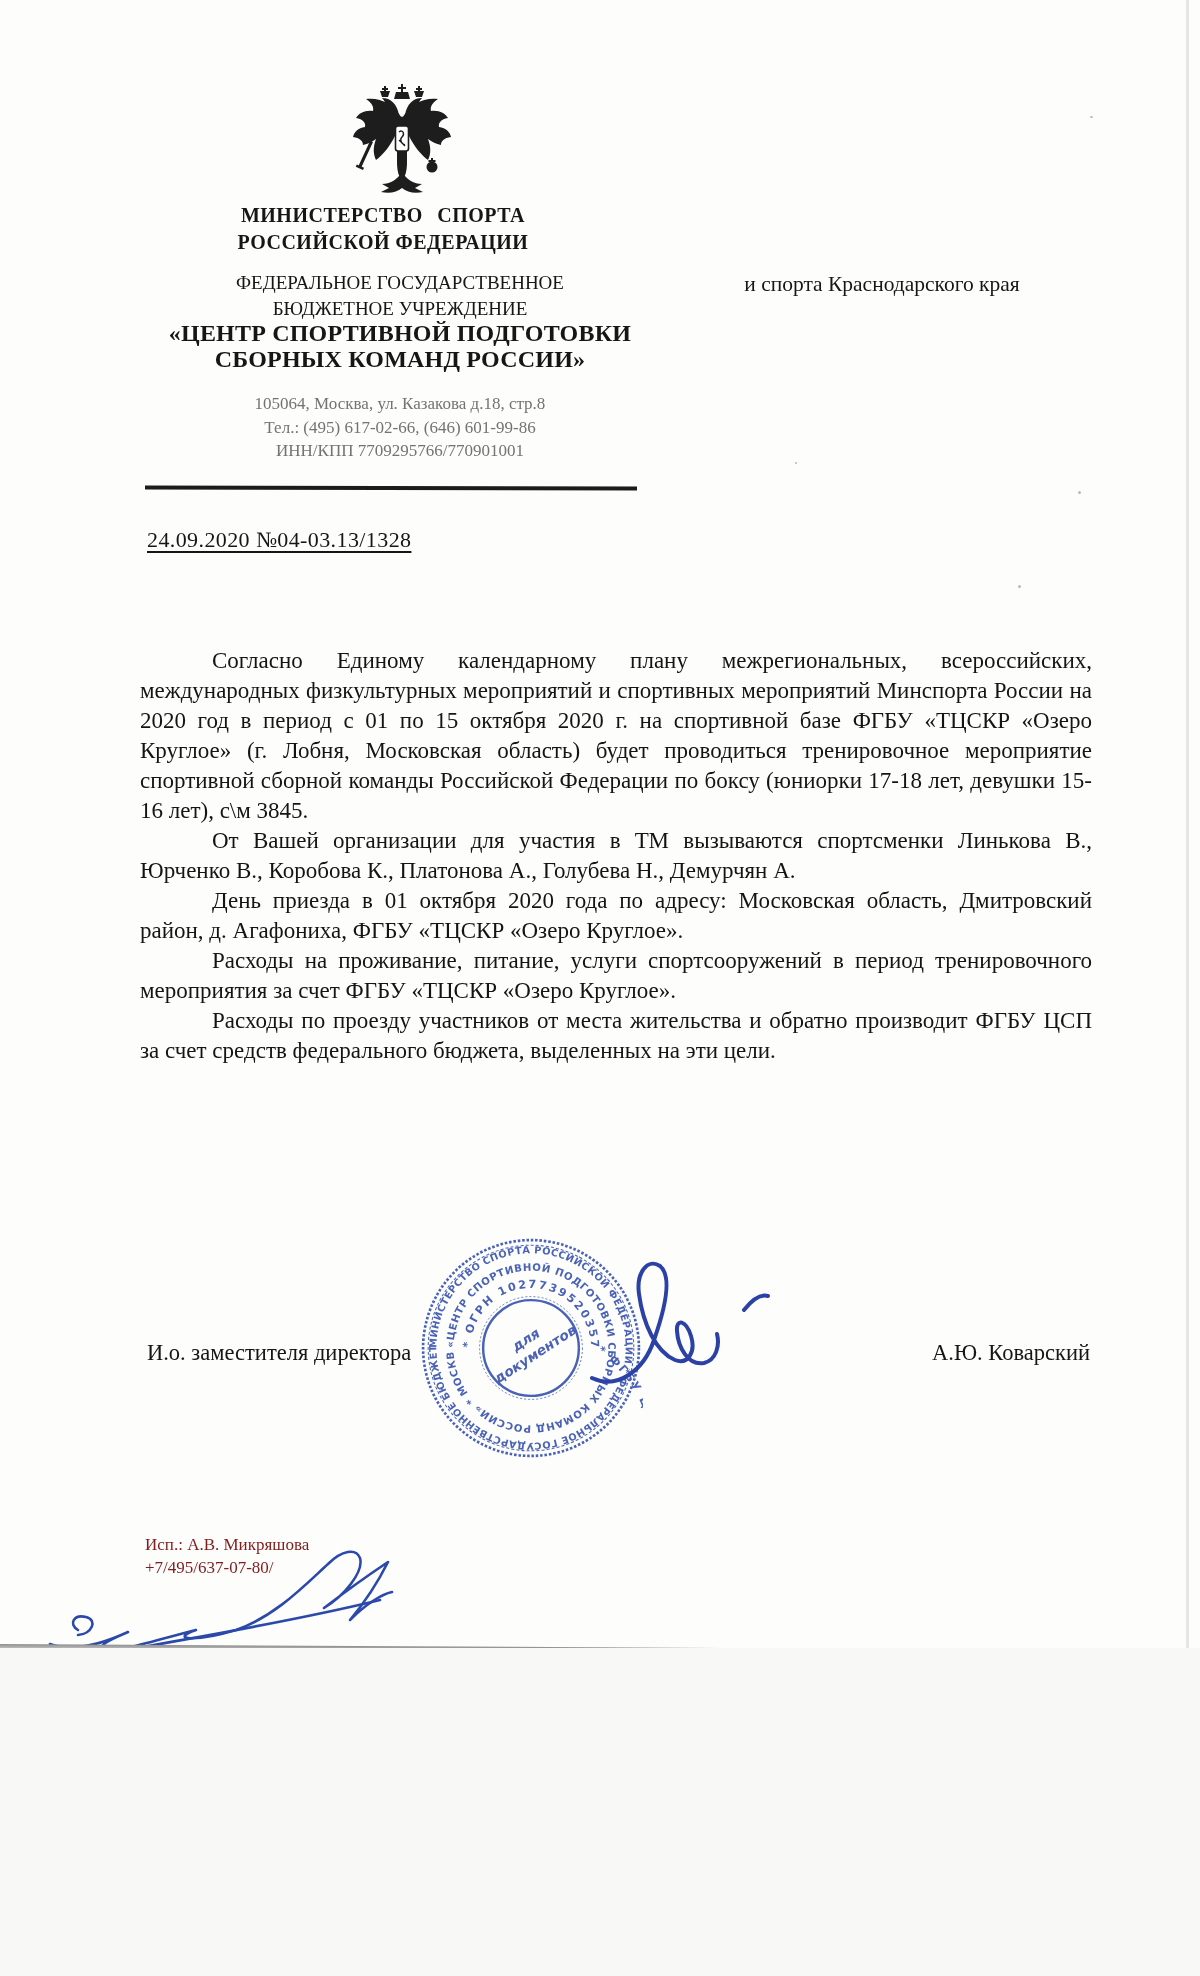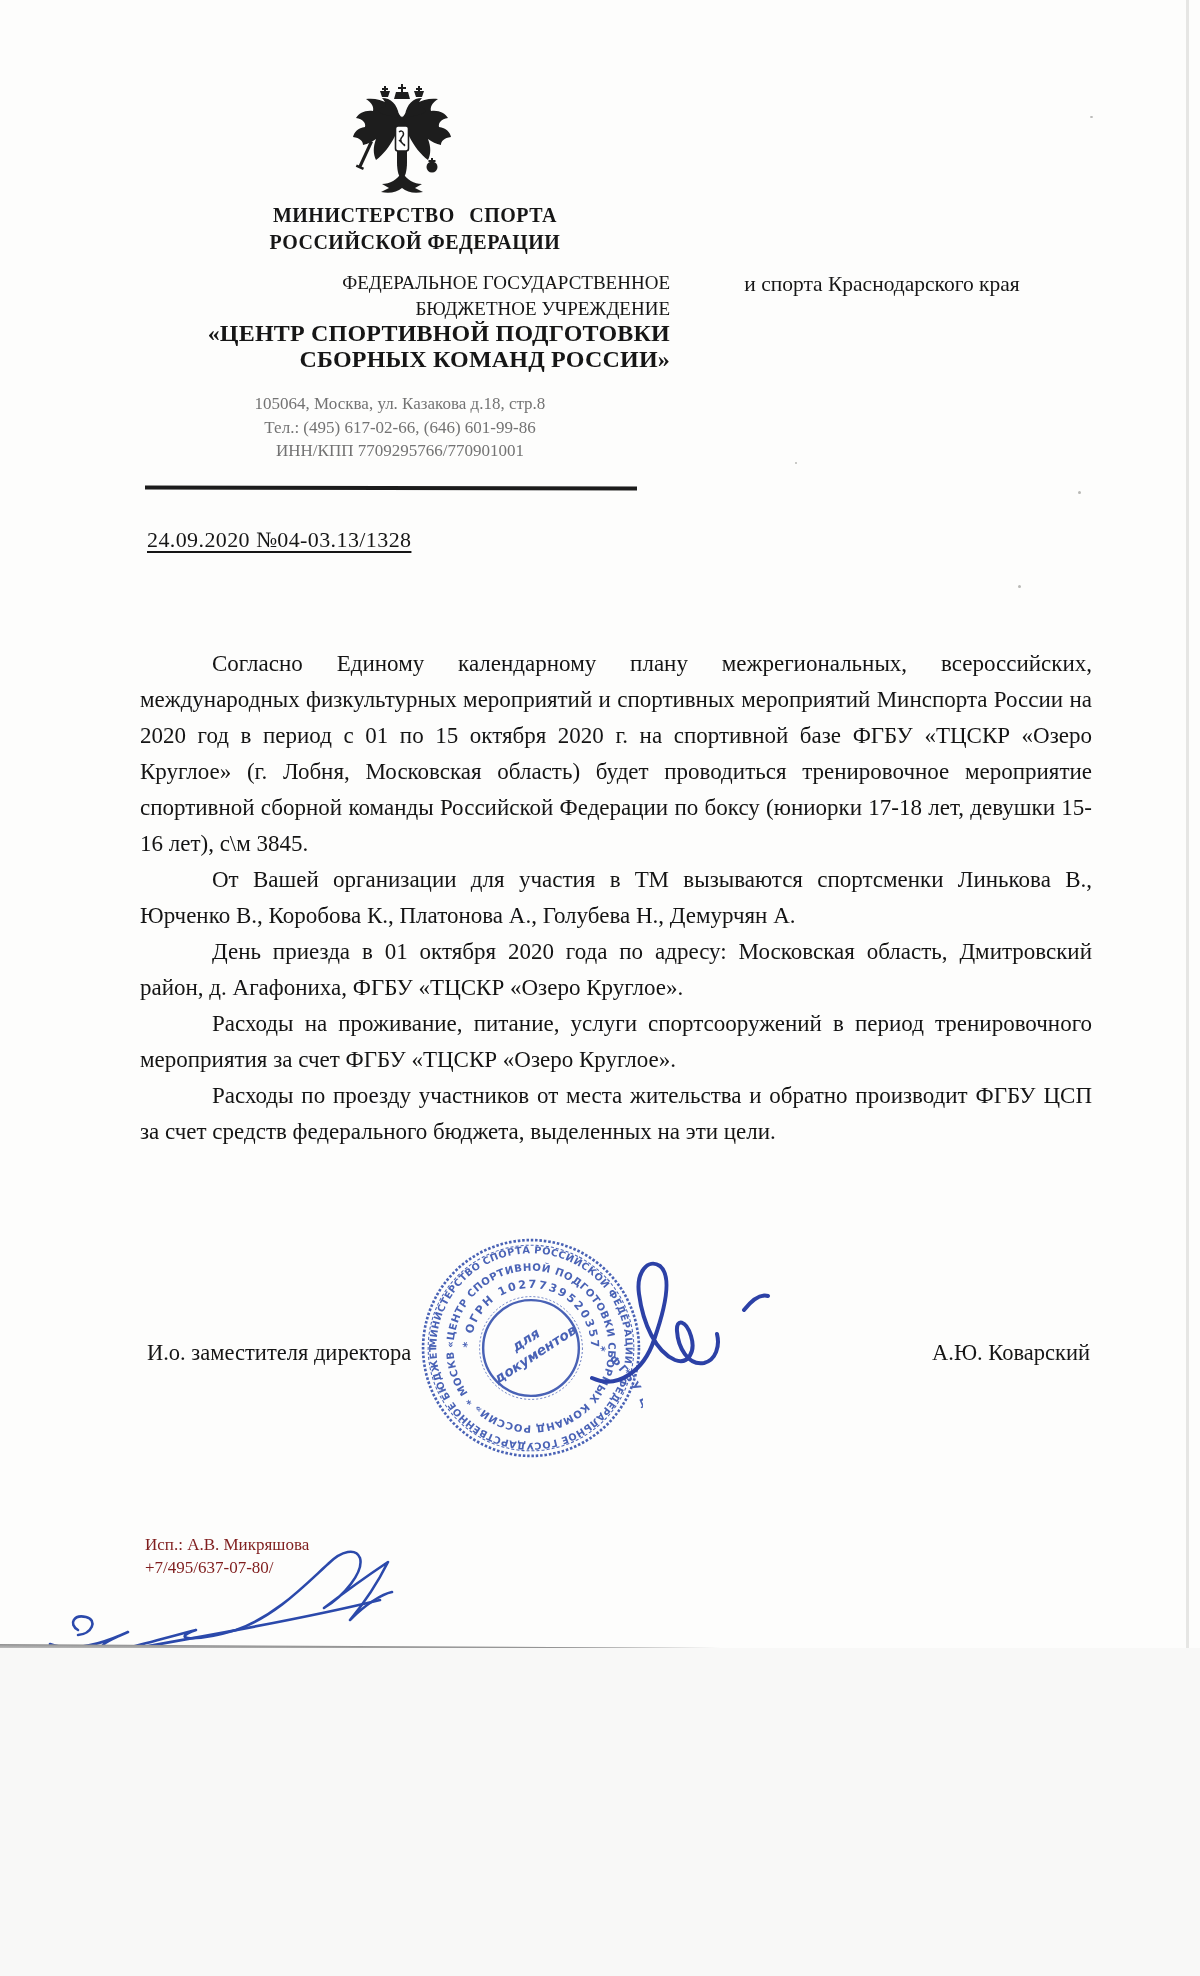--- a/index.html
+++ b/index.html
@@ -18,34 +18,34 @@
     background:linear-gradient(#8f8f8f,#bdbdbd);
     transform:rotate(0.32deg);transform-origin:left center;
   }
   .below-page{position:absolute;left:0;top:1648px;width:1200px;height:328px;background:#f8f8f7;}
 
   .abs{position:absolute;}
   .center{text-align:center;}
 
   
   .emblem{left:352px;top:82px;width:100px;height:112px;}
-  .ministry{left:160px;top:202px;width:510px;line-height:27px;
+  .ministry{left:128px;top:202px;width:510px;line-height:27px;
     font-size:20px;font-weight:bold;letter-spacing:0.5px;}
   .ministry .l1{word-spacing:9px;}
-  .org{left:130px;top:270px;width:540px;line-height:25.5px;font-size:19px;text-align:right;}
+  .org{left:130px;top:270px;width:540px;line-height:25.5px;font-size:19px;}
   .org .b{font-weight:bold;font-size:24px;letter-spacing:0.2px;}
   .contacts{left:150px;top:392px;width:500px;line-height:23.5px;font-size:17px;color:#737373;}
   .addressee{left:632px;top:268px;width:500px;line-height:33px;font-size:21.5px;}
 
   .rule{left:145px;top:486px;width:492px;height:4px;background:#1c1c1c;transform:rotate(0.12deg);}
   .refline{left:147px;top:503px;font-size:22px;letter-spacing:0.4px;
     text-decoration:underline;text-underline-offset:4px;margin-top:24px;}
 
   
-  .body-text{left:140px;top:646px;width:952px;font-size:23px;line-height:36px;
+  .body-text{left:140px;top:646px;width:952px;font-size:23px;line-height:30px;
     text-align:justify;color:#141414;}
   .body-text p{margin:0;text-indent:72px;}
 
   
   .sign-position{left:147px;top:1340px;font-size:22.5px;}
   .sign-name{left:800px;top:1340px;width:290px;text-align:right;font-size:22.5px;}
 
   .stamp{left:419px;top:1236px;width:224px;height:224px;opacity:0.92;}
   .director-sign{left:578px;top:1248px;width:240px;height:170px;}
   .executor{left:145px;top:1533px;font-size:17px;line-height:23px;color:#7f1d1d;}

